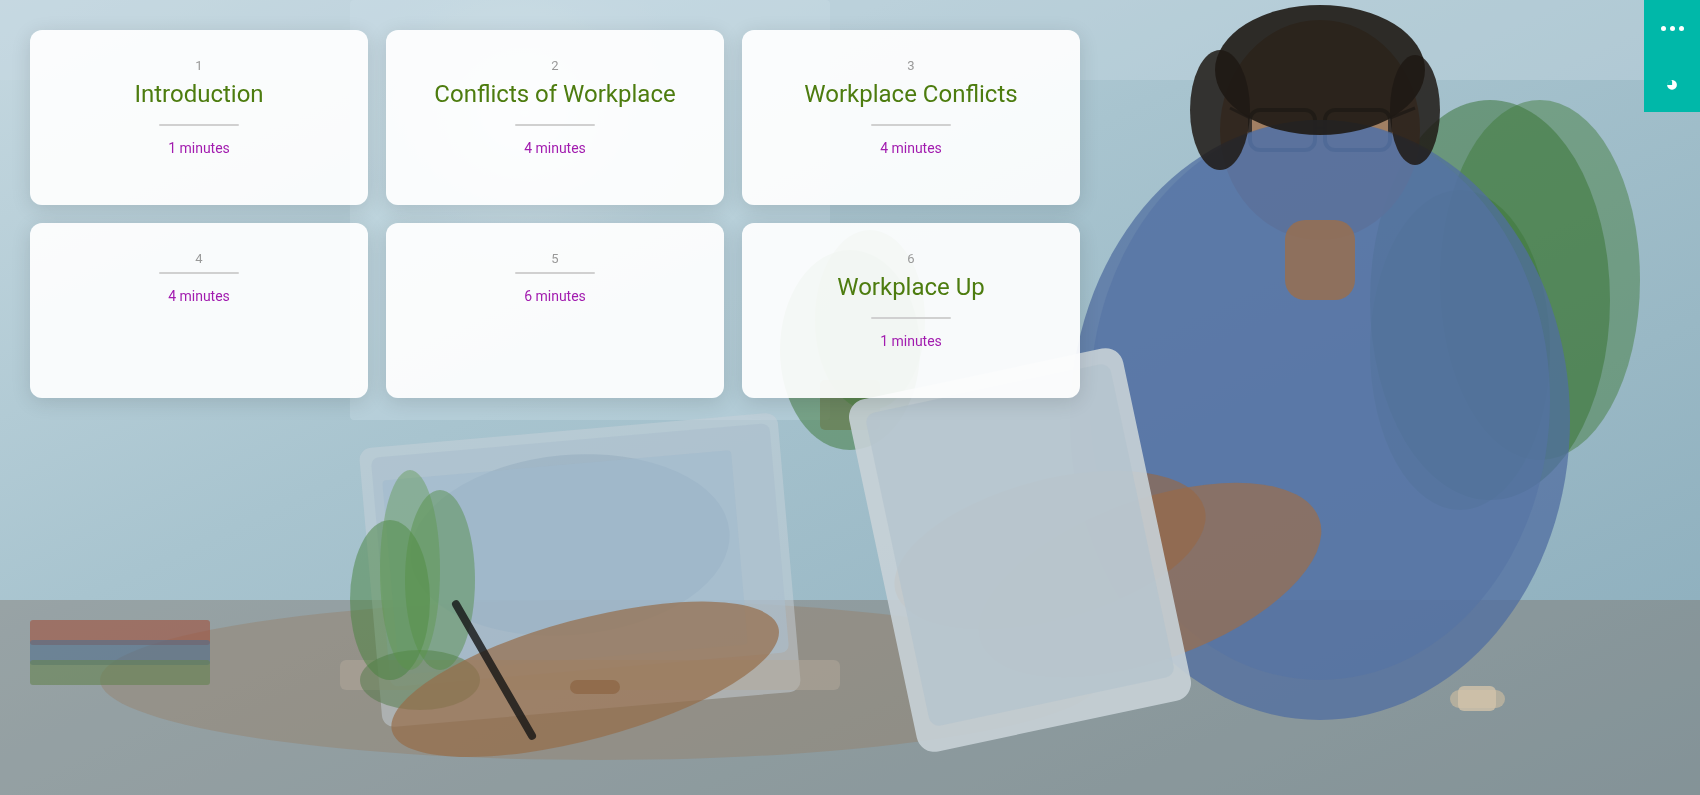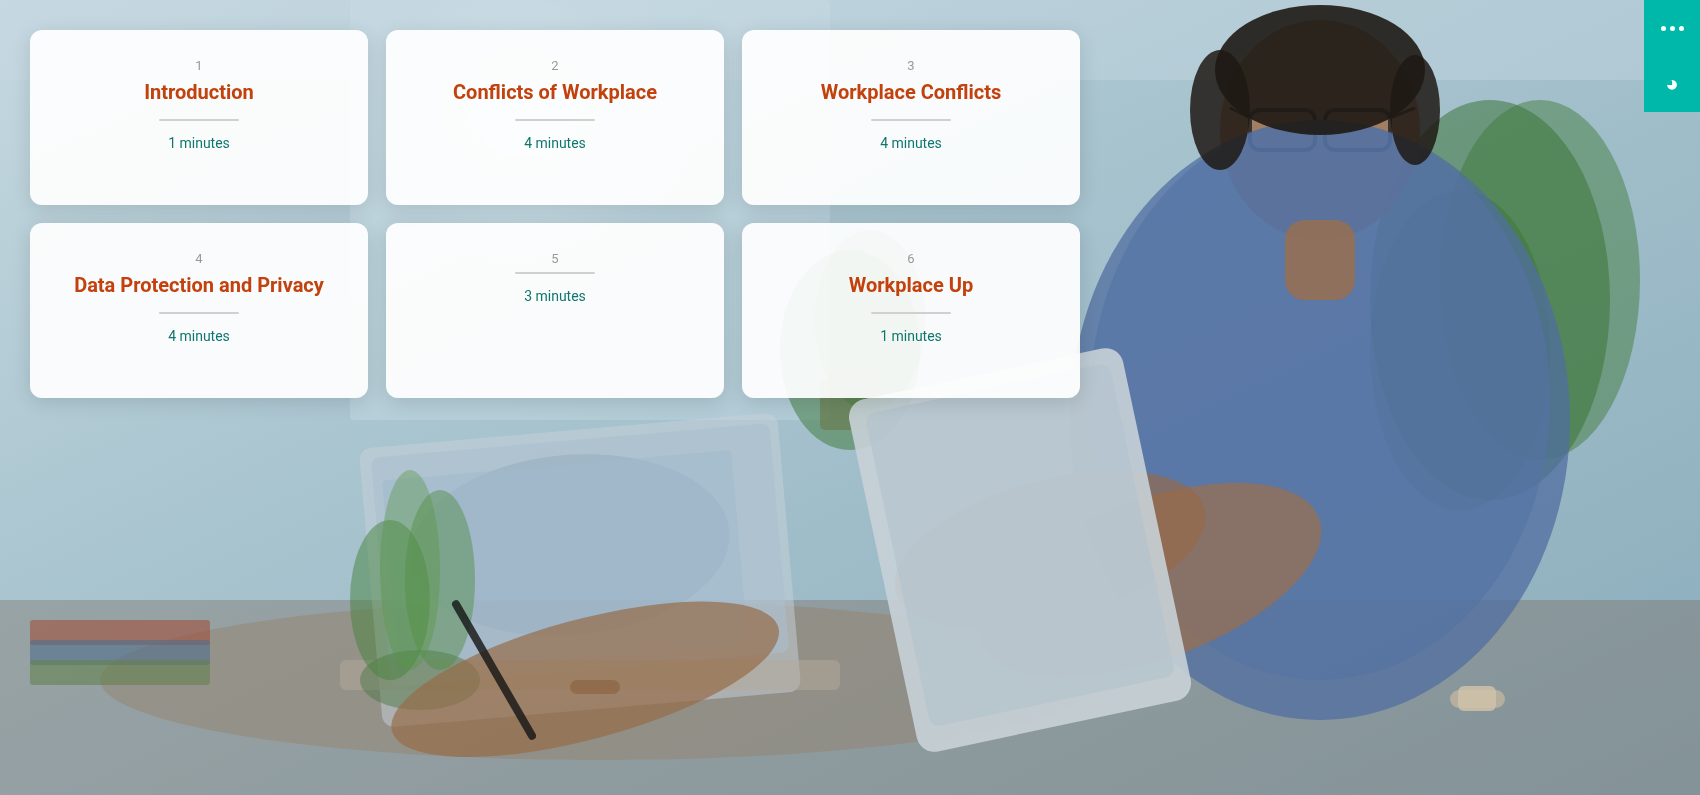--- a/index.html
+++ b/index.html
@@ -42,39 +42,39 @@
     }
 
     .card-number {
       font-size: 13px;
       color: #999;
       margin-bottom: 6px;
       text-align: center;
     }
 
     .card-title {
-      font-size: 20px;
-      font-weight: 700;
-      color: #c2410c;
+      font-size: 24px;
+      font-weight: 400;
+      color: #4d7c0f;
       text-align: center;
       margin-bottom: 14px;
       line-height: 1.3;
     }
 
     .card-divider {
       width: 80px;
       height: 2px;
       background: #d0d0d0;
       margin-bottom: 14px;
       border-radius: 1px;
     }
 
     .card-duration {
       font-size: 14px;
-      color: #0f766e;
+      color: #a21caf;
       text-align: center;
     }
 
     
     .sidebar-buttons {
       position: absolute;
       right: 0;
       top: 0;
       width: 56px;
       z-index: 20;
@@ -244,28 +244,27 @@
       <div class="card-duration">4 minutes</div>
     </div>
     <div class="card">
       <div class="card-number">3</div>
       <div class="card-title">Workplace Conflicts</div>
       <div class="card-divider"></div>
       <div class="card-duration">4 minutes</div>
     </div>
     <div class="card">
       <div class="card-number">4</div>
-      <div class="card-title">Data Protection and Privacy</div>
       <div class="card-divider"></div>
       <div class="card-duration">4 minutes</div>
     </div>
     <div class="card">
       <div class="card-number">5</div>
       <div class="card-divider"></div>
-      <div class="card-duration">3 minutes</div>
+      <div class="card-duration">6 minutes</div>
     </div>
     <div class="card">
       <div class="card-number">6</div>
       <div class="card-title">Workplace Up</div>
       <div class="card-divider"></div>
       <div class="card-duration">1 minutes</div>
     </div>
   </div>
 
 <div class="sidebar-buttons">

